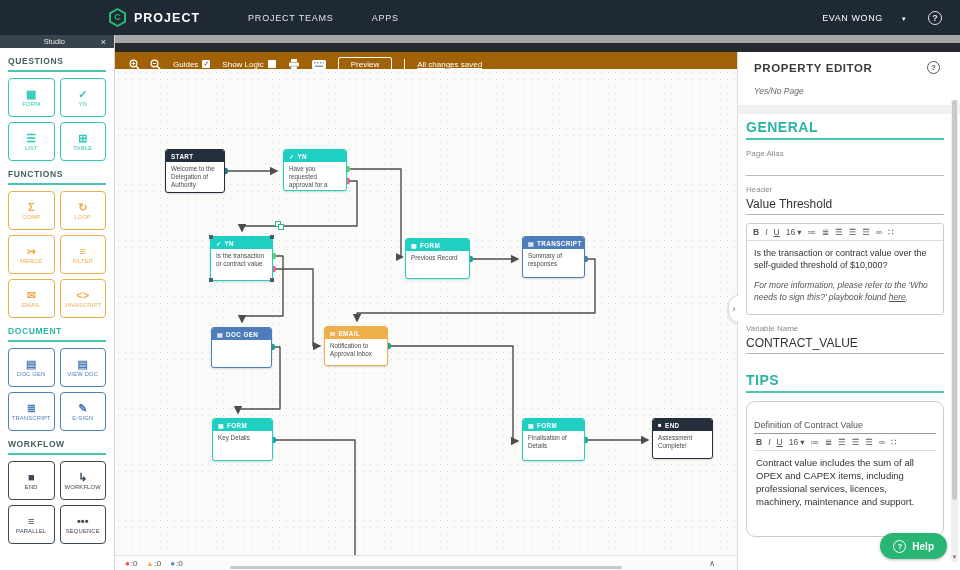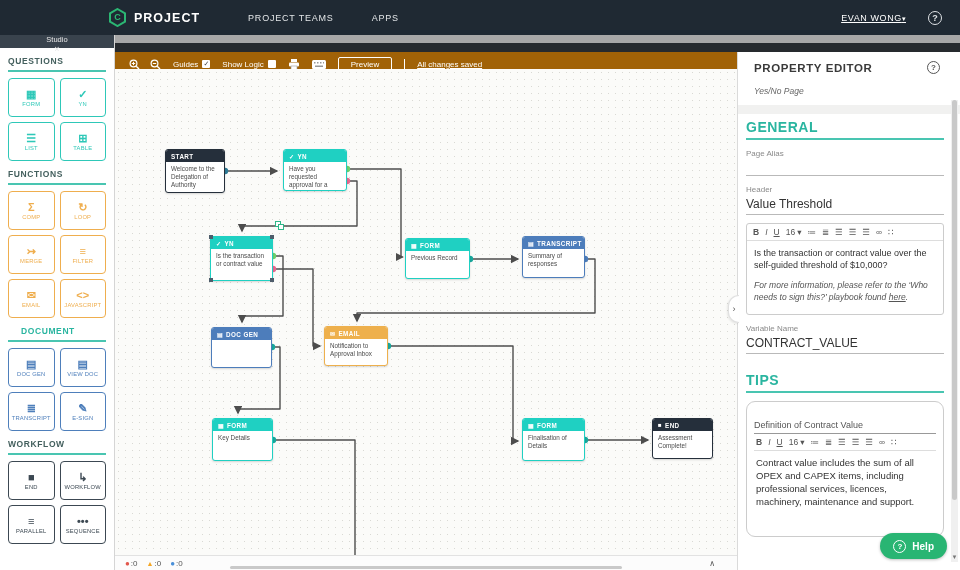--- a/index.html
+++ b/index.html
@@ -9,39 +9,39 @@
   
   .topnav { position:absolute; left:0; top:0; width:960px; height:35px; background:#1f2933; display:flex; align-items:center; color:#fff; }
   .brand { display:flex; align-items:center; gap:7px; margin-left:108px; }
   .logo { position:relative; width:19px; height:19px; }
   .logo svg { display:block; }
   .logo-c { position:absolute; left:0; top:1px; width:19px; height:17px; text-align:center; font-size:9px; font-weight:bold; color:#2bb673; line-height:17px; }
   .brand-name { font-size:12.5px; font-weight:bold; letter-spacing:1px; }
   .topnav-items { display:flex; gap:38px; margin-left:48px; }
   .topnav-item { font-size:9px; letter-spacing:.8px; color:#e3e6e8; cursor:pointer; }
   .topnav-right { margin-left:auto; display:flex; align-items:center; gap:22px; margin-right:18px; }
-  .user-menu { font-size:9px; letter-spacing:.6px; display:flex; align-items:flex-end; gap:0;text-decoration:underline; }
+  .user-menu { font-size:9px; letter-spacing:.6px; display:flex; align-items:flex-end; gap:19px; }
   .caret { font-size:7px; }
   .help-circ { width:14px; height:14px; border:1.4px solid #dfe3e6; border-radius:50%; font-size:9px; display:flex; align-items:center; justify-content:center; color:#dfe3e6; font-weight:bold; }
 
   
   .strip-gray { position:absolute; left:115px; top:35px; right:0; height:8px; background:#a7a7a7; }
   .strip-dark { position:absolute; left:115px; top:43px; right:0; height:9px; background:#262a2e; }
 
   
   .sidebar { position:absolute; left:0; top:35px; width:115px; height:535px; background:#fff; border-right:1px solid #d5d5d5; overflow:hidden; }
-  .studio-tab { height:13px; background:#39434d; color:#e8e8e8; font-size:7.5px; display:flex; align-items:center; padding:0 8px;flex-direction:column; }
+  .studio-tab { height:13px; background:#39434d; color:#e8e8e8; font-size:7.5px; display:flex; align-items:center; padding:0 8px; }
   .studio-tab .tab-label { flex:1; text-align:center; }
   .studio-tab .tab-close { font-size:9px; cursor:pointer; }
   .project-banner { background:#2eb88a; color:#fff; padding:3px 7px 4px; }
   .project-title { font-size:8px; font-weight:bold; white-space:nowrap; }
   .project-version { font-size:7.5px; font-style:italic; margin-top:1px; }
   .side-section { padding:5px 8px 0; }
   .side-head { font-size:8.5px; font-weight:bold; letter-spacing:.6px; color:#44605e; margin-top:3px; }
-  .side-head.teal { color:#2ab5a0;margin-left:13px; }
+  .side-head.teal { color:#2ab5a0; }
   .side-rule { height:2px; background:#49c5b1; margin:4px 0 6px; }
   .btn-grid { display:grid; grid-template-columns:1fr 1fr; gap:5px; }
   .pal-btn { height:39px; border:1.5px solid; border-radius:4px; background:#fff; display:flex; flex-direction:column; align-items:center; justify-content:center; gap:1px; cursor:pointer; }
   .pal-btn .p-icon { font-size:11px; line-height:12px; font-weight:bold; }
   .pal-btn .p-label { font-size:5.8px; letter-spacing:.2px; }
   .pal-teal   { border-color:#2ec8b8; color:#2ec8b8; }
   .pal-orange { border-color:#efae4e; color:#efae4e; }
   .pal-blue   { border-color:#4e7fbb; color:#4e7fbb; }
   .pal-dark   { border-color:#3c4852; color:#3c4852; }
 

